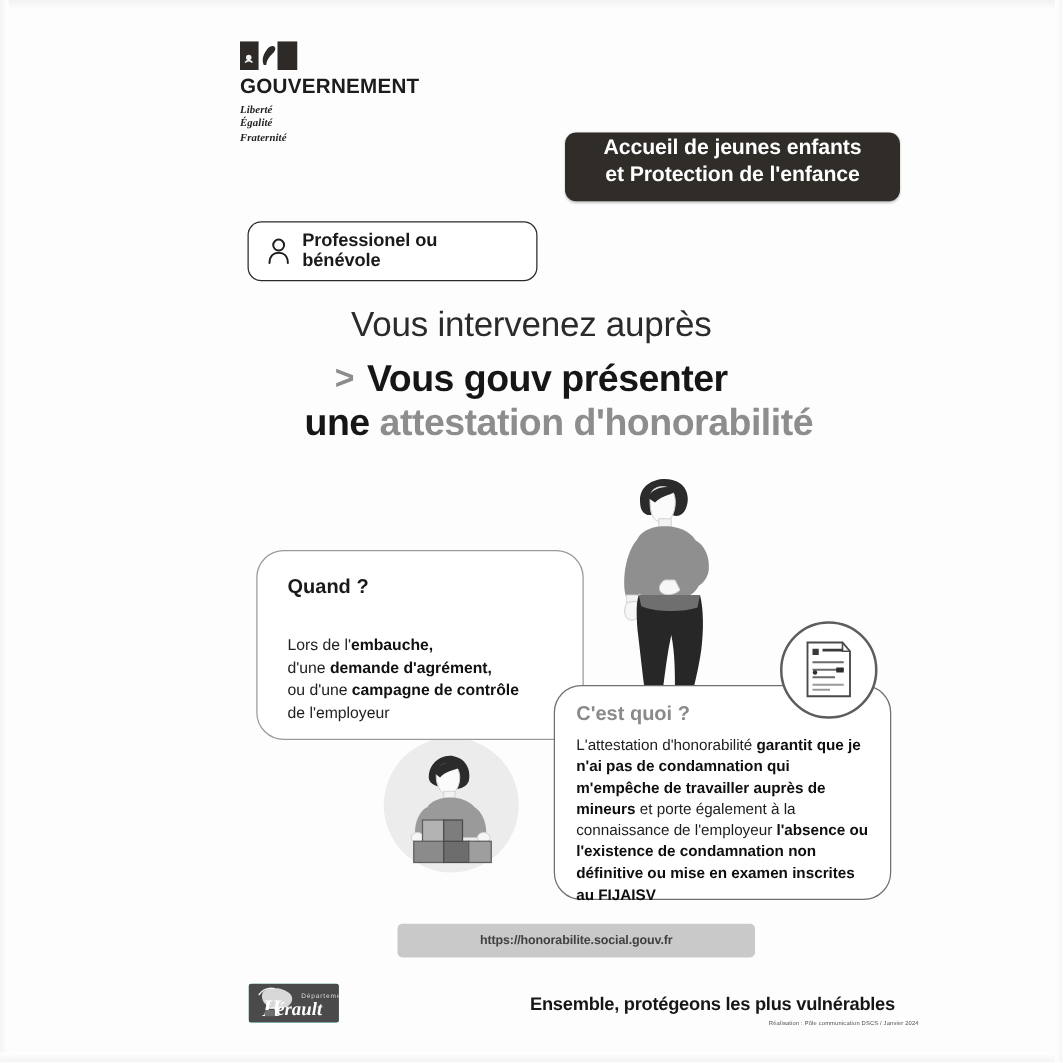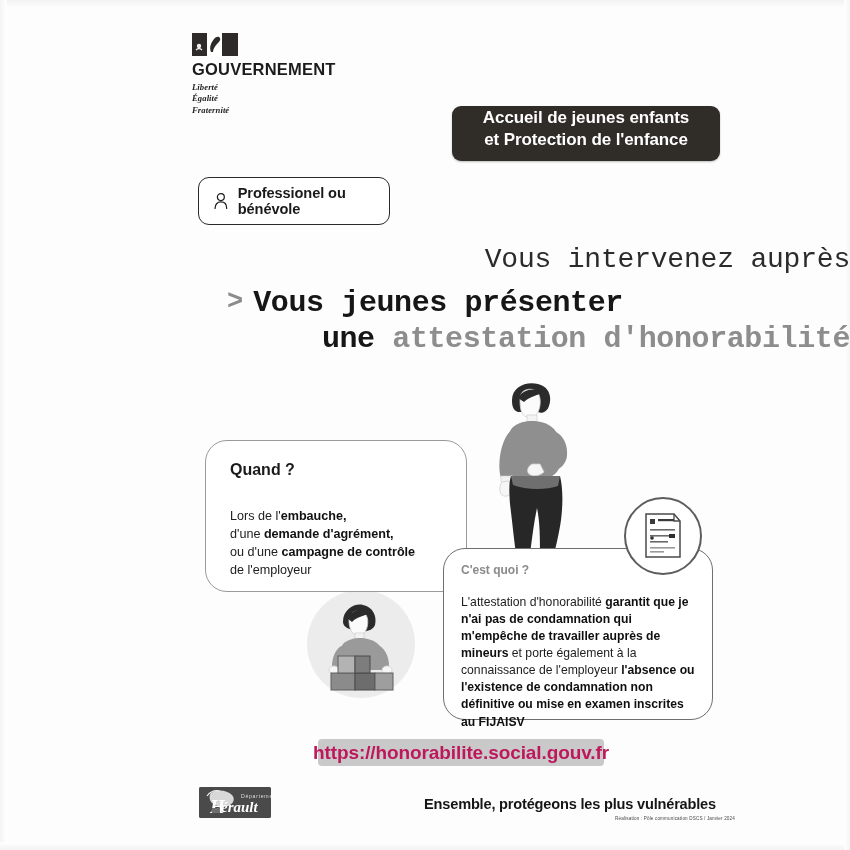--- a/index.html
+++ b/index.html
@@ -61,31 +61,31 @@
     box-shadow:0 1px 2px rgba(0,0,0,.25);
   }
   #topic-badge .l{
     color:#ffffff;font-weight:bold;font-size:17px;line-height:1.28;
     letter-spacing:-0.1px;
   }
 
   
   #role-pill{
     position:absolute;left:198px;top:177px;
-    width:192px;height:48px;box-sizing:border-box;
+    width:232px;height:48px;box-sizing:border-box;
     border:1.6px solid #2a2a2a;border-radius:11px;
     display:flex;align-items:center;gap:9px;
     padding:0 14px;background:#fff;
   }
   #role-pill .label{
     font-weight:bold;font-size:14.6px;color:#1a1a1a;letter-spacing:-0.1px;
   }
 
   
-  #headline{position:absolute;left:0;top:243px;width:850px;text-align:right;font-family:Liberation Mono, monospace;}
+  #headline{position:absolute;left:0;top:243px;width:850px;text-align:center;}
   .h-light{
     font-size:28px;color:#2b2b2b;line-height:1.24;font-weight:400;
     letter-spacing:-0.2px;
   }
   .h-strong-wrap{
     margin-top:9px;display:flex;justify-content:center;align-items:baseline;
     gap:10px;
   }
   .chev{
     color:#8c8c8c;font-weight:bold;font-size:27px;line-height:1;
@@ -125,21 +125,21 @@
   #quoi-box{
     position:absolute;left:443px;top:548px;width:270px;height:172px;
     box-sizing:border-box;
     border:1.7px solid #6f6f6f;
     border-radius:22px;
     background:#ffffff;
     padding:14px 16px 0 17px;
     z-index:6;
   }
   #quoi-box .q-title{
-    font-weight:bold;font-size:12px;color:#8a8a8a;margin-bottom:17px;
+    font-weight:bold;font-size:16px;color:#8a8a8a;margin-bottom:7px;
   }
   #quoi-box .q-body{
     font-size:12.2px;color:#1d1d1d;line-height:1.40;
   }
   #quoi-box .q-body b{font-weight:bold;color:#0f0f0f;}
 
   
   #doc-circle{
     position:absolute;left:624px;top:497px;width:74px;height:74px;
     border:2.2px solid #5d5d5d;border-radius:50%;
@@ -151,21 +151,21 @@
   #adult-figure{position:absolute;left:468px;top:378px;width:120px;height:200px;z-index:5;}
   #child-figure{position:absolute;left:305px;top:588px;width:112px;height:112px;z-index:3;}
 
   
   #url-bar{
     position:absolute;left:318px;top:739px;width:286px;height:27px;
     background:#c9c9c9;border-radius:4px;
     display:flex;align-items:center;justify-content:center;
   }
   #url-bar .u{
-    font-weight:bold;font-size:19px;color:#be185d;letter-spacing:-0.1px;
+    font-weight:bold;font-size:10px;color:#404040;letter-spacing:-0.1px;
   }
 
   
   #herault-logo{
     position:absolute;left:199px;top:787px;width:72px;height:31px;
     background:#0f766e;border-radius:2px;overflow:hidden;
   }
   #footer-slogan{
     position:absolute;left:410px;top:796px;width:320px;
     font-weight:bold;font-size:14.6px;color:#161616;text-align:center;
@@ -213,21 +213,21 @@
       <circle cx="10" cy="7" r="4.4" fill="none" stroke="#1f1f1f" stroke-width="1.6"></circle>
       <path d="M2.6 21.5 C2.6 15.6 6 13.2 10 13.2 C14 13.2 17.4 15.6 17.4 21.5" fill="none" stroke="#1f1f1f" stroke-width="1.6" stroke-linecap="round"></path>
     </svg>
     <span class="label">Professionel ou bénévole</span>
   </div>
 
   <div id="headline">
     <div class="h-light">Vous intervenez auprès</div>
     <div class="h-strong-wrap">
       <span class="chev">&gt;</span>
-      <span class="h-strong">Vous jeunes présenter</span>
+      <span class="h-strong">Vous gouv présenter</span>
     </div>
     <div class="h-second">
       <span class="blk">une</span>
       <span class="gry">attestation d'honorabilité</span>
     </div>
   </div>
 
   <div id="quand-box">
     <div class="q-title">Quand ?</div>
     <div class="q-body">

